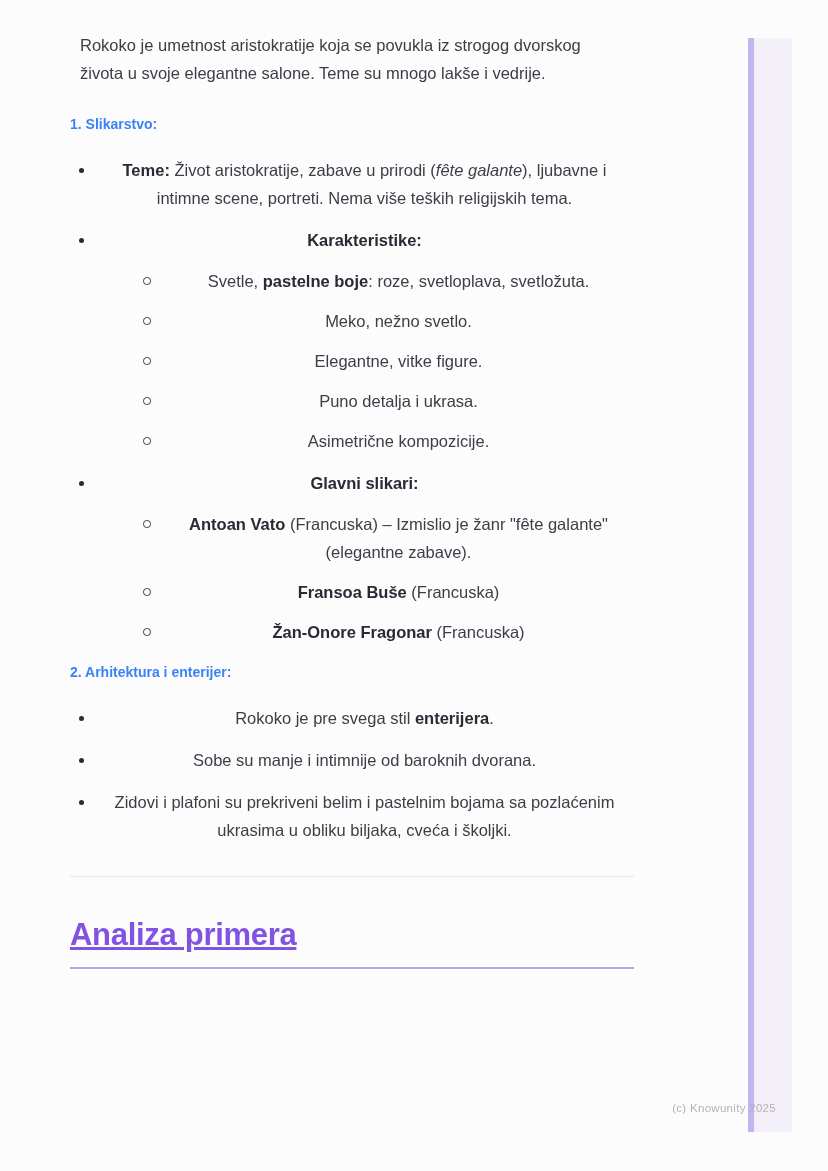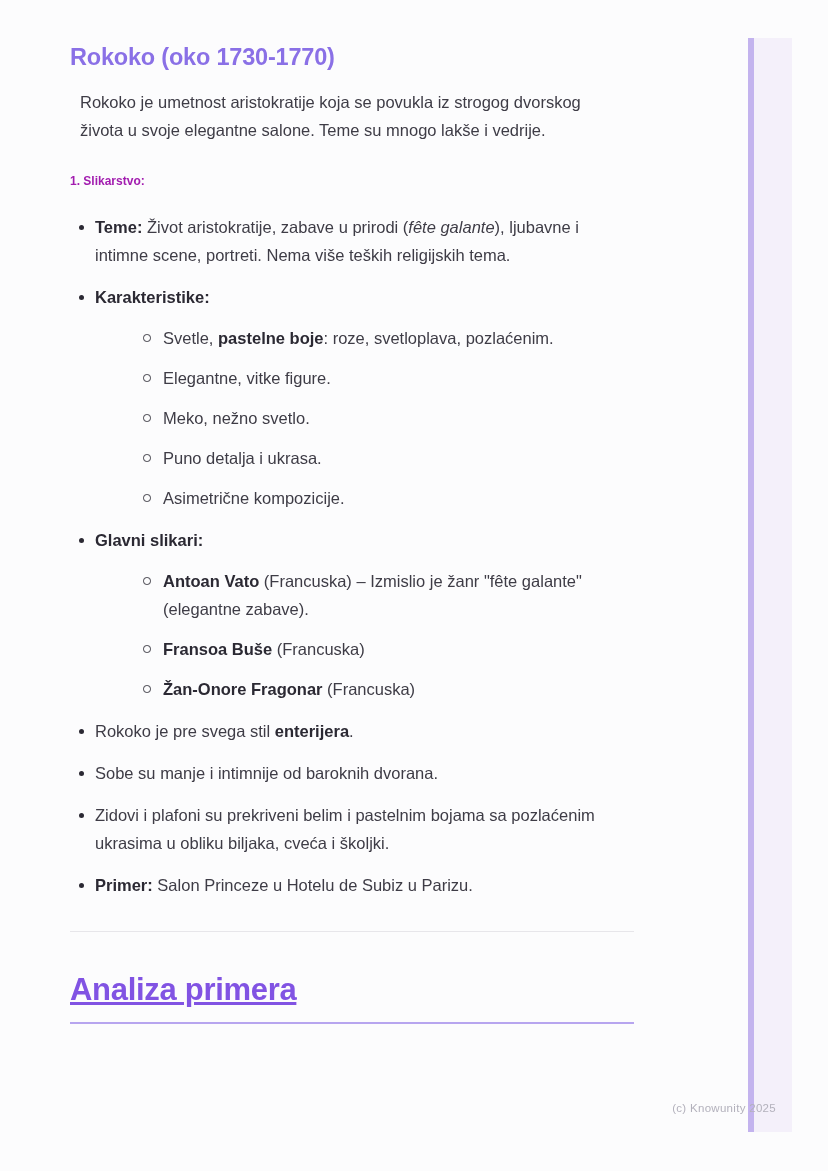--- a/index.html
+++ b/index.html
@@ -36,28 +36,28 @@
     text-decoration: underline;
   }
   .title-underline {
     height: 2px;
     background: #b7a5ef;
     margin: 13px 0 24px;
   }
   .b-p { margin: 0 10px 25px; }
   .b-h3 {
     margin: 12px 0 20px;
-    font-size: 12px;
+    font-size: 14px;
     line-height: 24px;
     font-weight: 700;
-    color: #a21caf;
+    color: #3b82f6;
   }
   strong { font-weight: 700; color: #2b2933; }
   em { font-style: italic; }
-  ul.blist { list-style: none; margin: 0 0 6px; padding: 0; }
+  ul.blist { list-style: none; margin: 0 0 6px; padding: 0; text-align: center; }
   li.l1 { position: relative; padding-left: 25px; margin: 0 0 14px; }
   li.l1::before {
     content: '';
     position: absolute;
     left: 9px; top: 11.5px;
     width: 5px; height: 5px;
     border-radius: 50%;
     background: #2b2933;
   }
   ul.sublist { list-style: none; margin: 13px 0 0; padding: 0 0 0 40px; }
@@ -97,43 +97,42 @@
     color: #b3b1bc;
     z-index: 5;
     letter-spacing: 0.3px;
     text-align: right;
   }
 </style>
 </head>
 <body>
 
 <main class="content">
-    <h2 class="b-h2"><span>Rokoko (oko 1730-1770)</span></h2>
     <p class="b-p"><span>Rokoko je umetnost aristokratije koja se povukla iz strogog dvorskog života u svoje elegantne salone. Teme su mnogo lakše i vedrije.</span></p>
     <h3 class="b-h3"><span>1. Slikarstvo:</span></h3>
     <ul class="blist">
       <li class="l1"><strong>Teme: </strong><span>Život aristokratije, zabave u prirodi (</span><em>fête galante</em><span>), ljubavne i intimne scene, portreti. Nema više teških religijskih tema.</span></li>
       <li class="l1"><strong>Karakteristike:</strong><ul class="sublist">
-          <li class="l2"><span>Svetle, </span><strong>pastelne boje</strong><span>: roze, svetloplava, pozlaćenim.</span></li>
+          <li class="l2"><span>Svetle, </span><strong>pastelne boje</strong><span>: roze, svetloplava, svetložuta.</span></li>
+          <li class="l2"><span>Meko, nežno svetlo.</span></li>
           <li class="l2"><span>Elegantne, vitke figure.</span></li>
-          <li class="l2"><span>Meko, nežno svetlo.</span></li>
           <li class="l2"><span>Puno detalja i ukrasa.</span></li>
           <li class="l2"><span>Asimetrične kompozicije.</span></li>
         </ul></li>
       <li class="l1"><strong>Glavni slikari:</strong><ul class="sublist">
           <li class="l2"><strong>Antoan Vato</strong><span> (Francuska) – Izmislio je žanr "fête galante" (elegantne zabave).</span></li>
           <li class="l2"><strong>Fransoa Buše</strong><span> (Francuska)</span></li>
           <li class="l2"><strong>Žan-Onore Fragonar</strong><span> (Francuska)</span></li>
         </ul></li>
     </ul>
+    <h3 class="b-h3"><span>2. Arhitektura i enterijer:</span></h3>
     <ul class="blist">
       <li class="l1"><span>Rokoko je pre svega stil </span><strong>enterijera</strong><span>.</span></li>
       <li class="l1"><span>Sobe su manje i intimnije od baroknih dvorana.</span></li>
       <li class="l1"><span>Zidovi i plafoni su prekriveni belim i pastelnim bojama sa pozlaćenim ukrasima u obliku biljaka, cveća i školjki.</span></li>
-      <li class="l1"><strong>Primer: </strong><span>Salon Princeze u Hotelu de Subiz u Parizu.</span></li>
     </ul>
     <hr class="divider">
     <h1 class="b-h1"><span>Analiza primera</span></h1>
     <div class="title-underline"></div>
   </main>
 
 <div class="side-strip">
   <div class="side-thumb"></div>
 </div>
 

